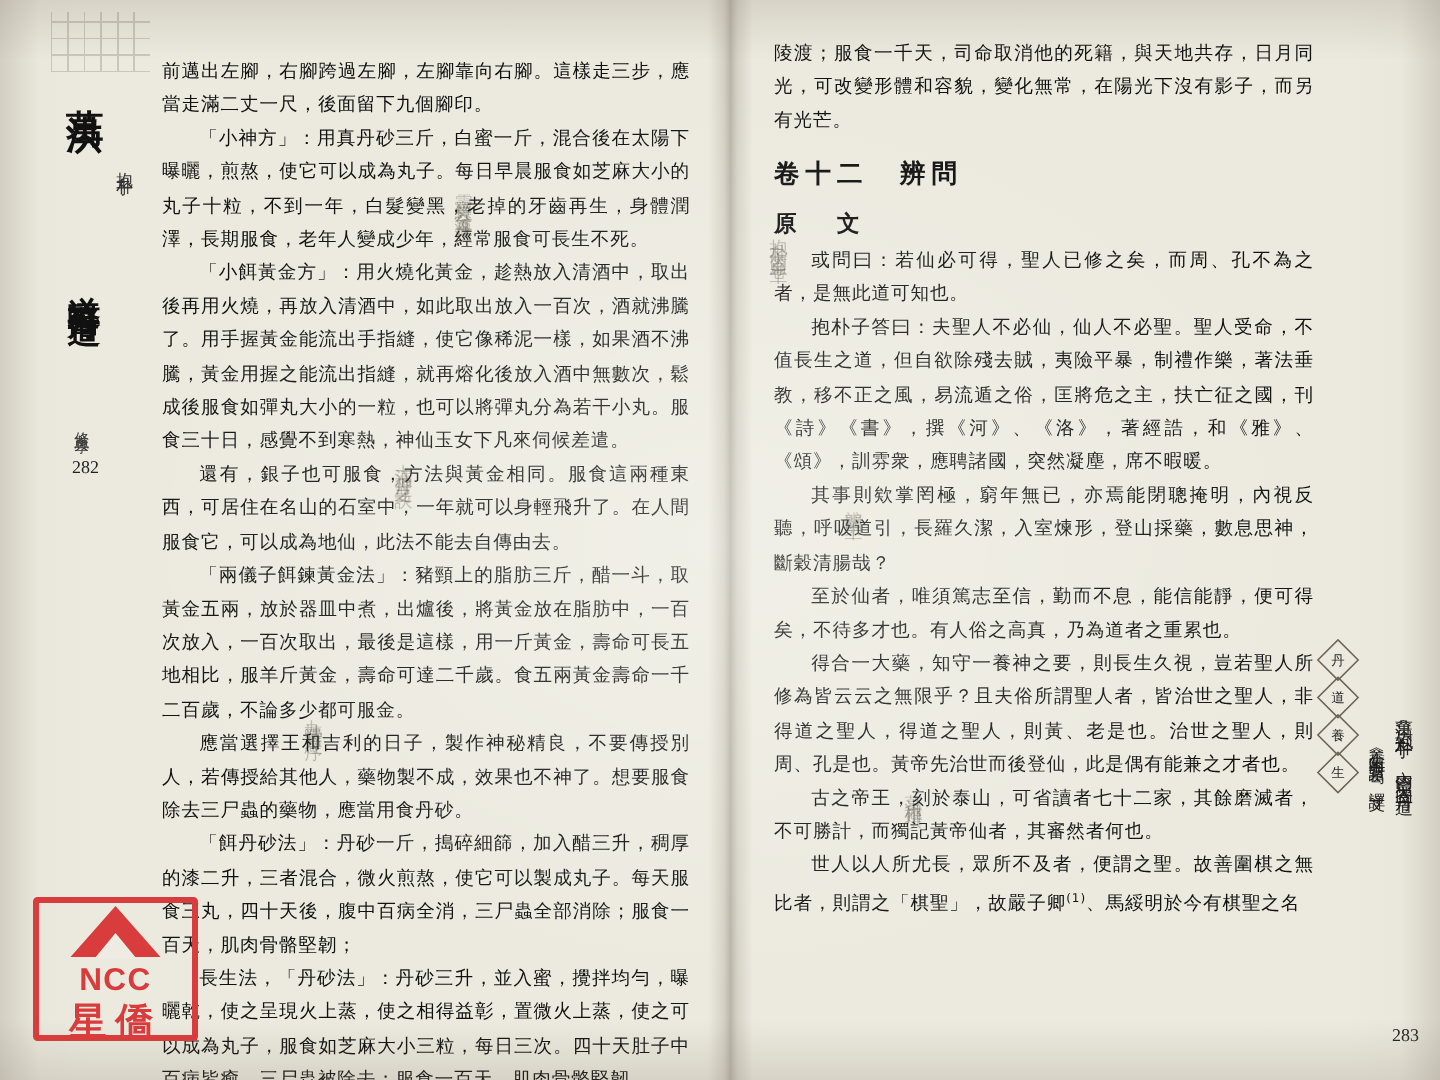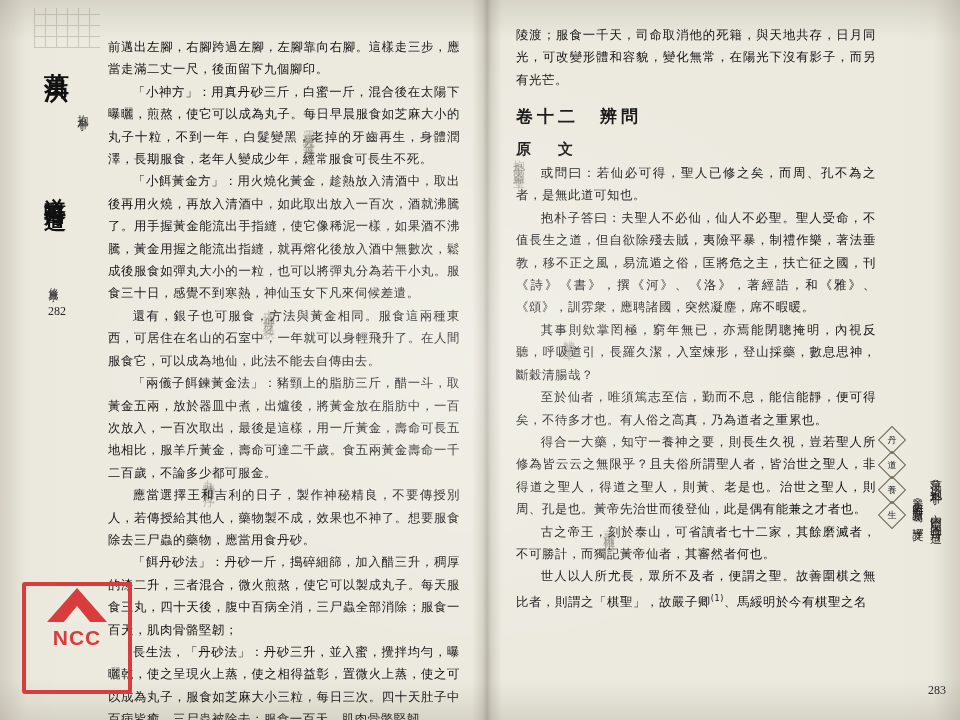--- a/index.html
+++ b/index.html
@@ -188,21 +188,21 @@
     font-size:15px; font-weight:bold;
     letter-spacing:6px;
     text-indent:0;
   }
   sup { font-size:8px; vertical-align:super; }
 
   
   .stamp {
     position:absolute;
     left:22px; bottom:26px;
-    width:110px; height:112px;
+    width:110px; height:96px;
     z-index:8;
   }
   .stamp .frame {
     position:absolute; inset:0;
     border:4px solid #d83c3c;
     border-radius:3px;
   }
   .stamp .peak {
     position:absolute;
     left:50%; top:6px;
@@ -309,15 +309,16 @@
     <div class="right-vtext">葛洪《抱朴子‧內篇》內含丹道</div>
     <div class="right-vtext2">養生《附對諸葛‧譯文》</div>
   </div>
   <div class="folio-right">283</div>
 
   <div class="stamp">
     <div class="frame"></div>
     <div class="peak"></div>
     <div class="peak-in"></div>
     <div class="ncc">NCC</div>
+    <div class="cn">星僑</div>
   </div>
 
 </div>
 
 </body></html>

